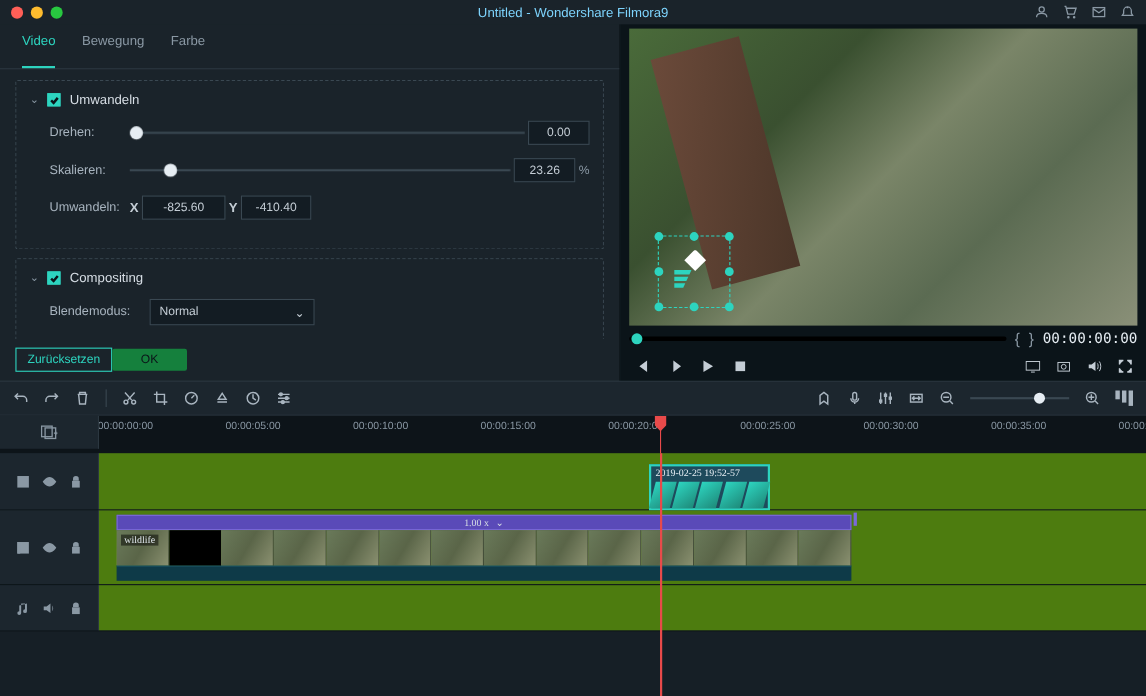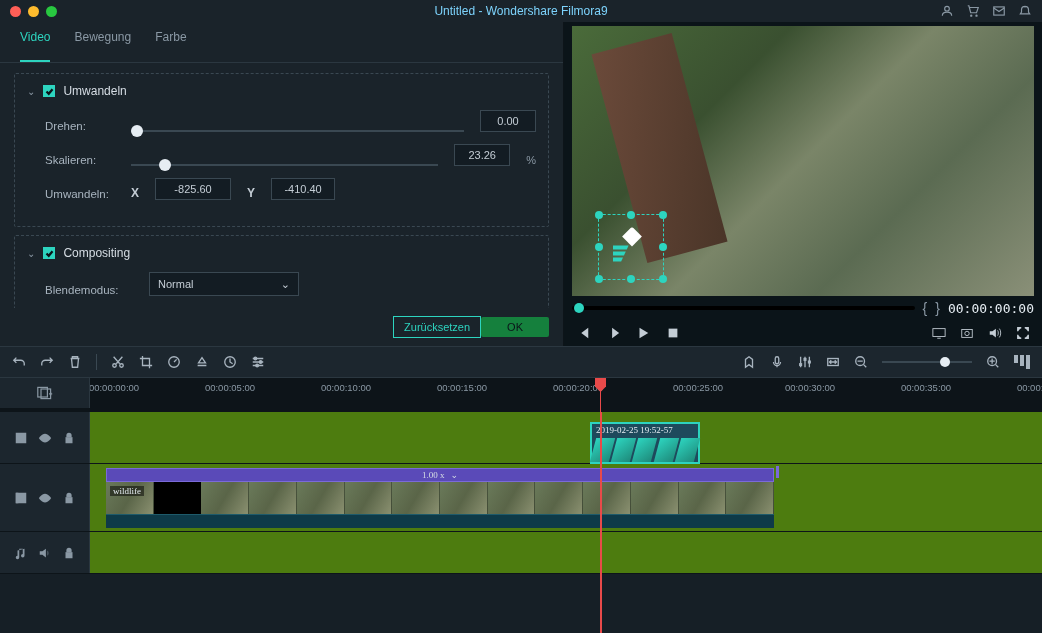--- a/index.html
+++ b/index.html
@@ -40,21 +40,21 @@
   border: 1px dashed #3a4852;
   border-radius: 2px;
   margin-bottom: 8px;
   padding: 10px 12px 14px;
 }
 .section-header { display: flex; align-items: center; gap: 8px; color: #d6dde4; margin-bottom: 12px; }
 .collapse-arrow { color: #8a98a4; font-size: 10px; }
 .checkbox { width: 12px; height: 12px; border: 1px solid #2dd4bf; background: #2dd4bf; display: flex; align-items: center; justify-content: center; }
 .checkbox svg { width: 9px; height: 9px; stroke: #0b1419; stroke-width: 3; fill: none; }
 
-.row { display: flex; align-items: flex-end; margin-bottom: 12px; gap: 16px; padding-left: 18px; }
+.row { display: flex; align-items: center; margin-bottom: 12px; gap: 3px; padding-left: 18px; }
 .row-label { width: 70px; color: #a8b4bf; font-size: 11.5px; }
 .slider-track { flex: 1; height: 2px; background: #3a4852; position: relative; }
 .slider-thumb { position: absolute; top: -5px; width: 12px; height: 12px; background: #e6edf3; border-radius: 50%; }
 .value-box {
   width: 56px; height: 22px;
   border: 1px solid #3a4852;
   background: #131c23;
   color: #c4cdd5;
   text-align: center;
   font-size: 11px;
@@ -64,21 +64,21 @@
 .mirror-btn { width: 22px; height: 18px; display: flex; align-items: center; justify-content: center; color: #c4cdd5; }
 .axis-label { color: #c4cdd5; font-size: 12px; font-weight: bold; }
 .select-box {
   border: 1px solid #3a4852;
   background: #131c23;
   display: flex; align-items: center; justify-content: space-between;
   padding: 0 8px; height: 24px; width: 150px;
   font-size: 11px; color: #c4cdd5;
 }
 
-.panel-footer { display: flex; justify-content: flex-end; padding: 8px 14px; align-items: center; }
+.panel-footer { display: flex; justify-content: flex-start; padding: 8px 14px; align-items: center; }
 .btn-outline { border: 1px solid #2dd4bf; color: #2dd4bf; padding: 4px 10px; font-size: 11px; background: none; cursor: pointer; }
 .btn-primary { background: #15803d; color: #0b1419; border: none; padding: 4px 26px; font-size: 11px; cursor: pointer; border-radius: 2px; }
 
 .right-panel { flex: 1; display: flex; flex-direction: column; background: #0b1419; }
 .preview-area { flex: 1; background: linear-gradient(135deg, #4a6b3a 0%, #3a5030 30%, #7a8568 50%, #5b6b52 70%, #8a9078 100%); position: relative; margin: 4px 8px 0; }
 .preview-area::before {
   content: "";
   position: absolute; left: 10%; top: 5%; width: 18%; height: 80%;
   background: linear-gradient(110deg, #6b4a3a, #4a3528);
   transform: rotate(-15deg);

